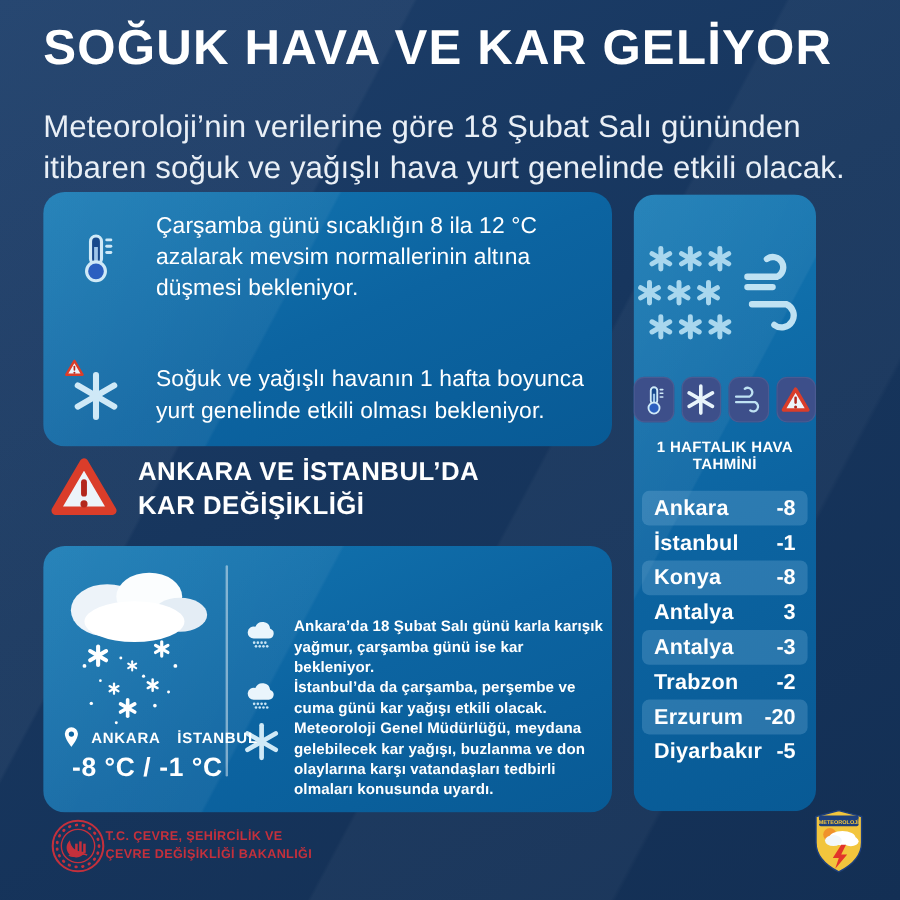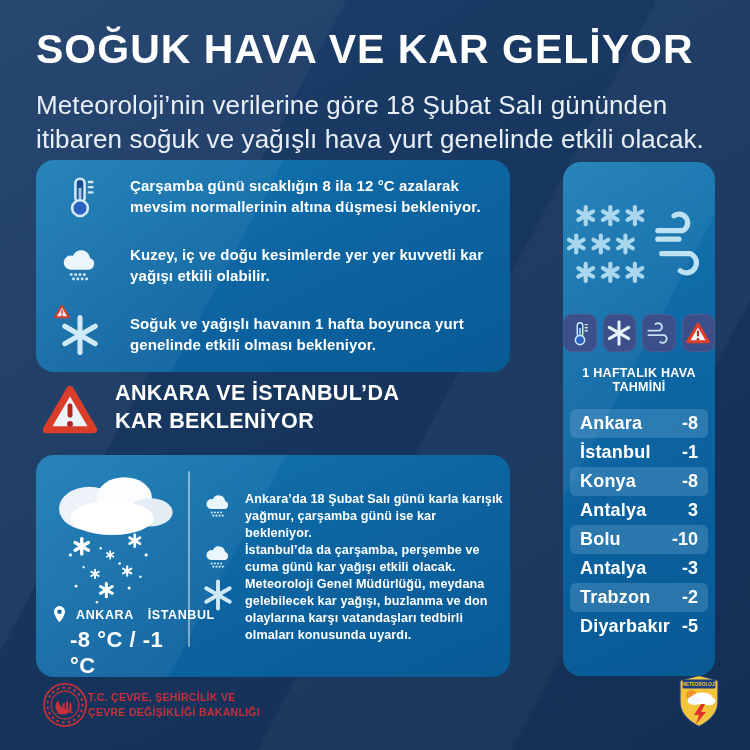--- a/index.html
+++ b/index.html
@@ -4,56 +4,56 @@
 <style>
   * { margin:0; padding:0; box-sizing:border-box; }
   html,body { background:#0d2343; }
   .page {
     position:relative; width:750px; height:750px; overflow:hidden;
     font-family:"Liberation Sans", sans-serif; color:#fff;
     background-image:
       linear-gradient(118deg, rgba(255,255,255,0.045) 0%, rgba(255,255,255,0.045) 30%, rgba(255,255,255,0) 30.3%, rgba(255,255,255,0) 57%, rgba(255,255,255,0.035) 57.3%, rgba(255,255,255,0.035) 79%, rgba(255,255,255,0) 79.4%),
       linear-gradient(150deg, #1d3f6b 0%, #17365e 45%, #132f54 100%);
   }
-  .title { position:absolute; left:36px; top:26px; font-size:41px; font-weight:800; letter-spacing:1px; }
+  .title { position:absolute; left:36px; top:16px; font-size:41px; font-weight:800; letter-spacing:1px; }
   .subtitle { position:absolute; left:36px; top:88px; font-size:26px; font-weight:400; line-height:1.32; color:#e9eff6; letter-spacing:0.1px; }
 
   .panel {
     position:absolute; border-radius:18px;
     background-image:
       linear-gradient(118deg, rgba(255,255,255,0.09) 0%, rgba(255,255,255,0.05) 42%, rgba(255,255,255,0) 42.5%),
       linear-gradient(155deg, #1378b3 0%, #0c64a1 52%, #085a95 100%);
   }
 
   
   .panel-top { left:36px; top:160px; width:474px; height:212px; padding:16px 12px 16px 16px; display:flex; flex-direction:column; justify-content:space-between; }
   .alert-row { display:flex; align-items:center; gap:22px; }
   .icon-cell { width:56px; min-width:56px; display:flex; justify-content:center; align-items:center; position:relative; }
-  .alert-text { font-size:15px; font-weight:700; line-height:1.38; letter-spacing:0.1px; padding-right:6px; }
+  .alert-text { font-size:19px; font-weight:400; line-height:1.38; letter-spacing:0.1px; padding-right:6px; }
   .mini-warn { position:absolute; top:-10px; left:2px; }
 
   
-  .heading { position:absolute; left:42px; top:380px; display:flex; align-items:flex-end; gap:17px; }
+  .heading { position:absolute; left:42px; top:380px; display:flex; align-items:flex-start; gap:17px; }
   .heading-text { font-size:21.5px; font-weight:800; line-height:1.28; letter-spacing:0.4px; }
 
   
   .panel-bottom { left:36px; top:455px; width:474px; height:222px; display:flex; }
   .pb-left { width:152px; min-width:152px; position:relative; }
   .cloud-illus { position:absolute; left:6px; top:10px; }
   .loc-row { position:absolute; left:16px; top:150px; display:flex; align-items:center; gap:9px; }
   .loc-labels { display:flex; gap:14px; font-size:12.5px; font-weight:800; letter-spacing:0.6px; }
-  .temp-row { position:absolute; left:34px; top:172px; font-size:22px; font-weight:800; letter-spacing:0.5px; }
+  .temp-row { position:absolute; left:24px; top:172px; font-size:22px; font-weight:800; letter-spacing:0.5px; }
   .pb-divider { width:2px; background:rgba(255,255,255,0.45); border-radius:2px; margin:16px 0 30px; }
-  .pb-right { flex:1; padding:13px 6px 10px 12px; display:flex; flex-direction:column; justify-content:center; }
+  .pb-right { flex:1; padding:13px 6px 10px 12px; display:flex; flex-direction:column; justify-content:flex-end; }
   .detail-row { display:flex; gap:11px; align-items:flex-start; }
   .detail-icon { width:32px; min-width:32px; display:flex; justify-content:center; padding-top:2px; }
   .detail-text { font-size:12.6px; font-weight:700; line-height:1.35; letter-spacing:0.1px; }
 
   
-  .right-panel { left:528px; top:162px; width:152px; height:514px; padding-top:20px;margin-left:35px; }
+  .right-panel { left:528px; top:162px; width:152px; height:514px; padding-top:20px; }
   .illus { height:124px; display:flex; align-items:center; justify-content:center; gap:0px; }
   .badges { display:flex; gap:6px; justify-content:center; margin-top:8px; }
   .badge { width:38px; height:38px; border-radius:9px; background:#3d4f8a; display:flex; align-items:center; justify-content:center; box-shadow:inset 0 0 0 1px rgba(255,255,255,0.07); }
   .weekly-label { text-align:center; font-size:12.5px; font-weight:800; letter-spacing:0.3px; margin-top:14px; }
   .city-list { margin-top:15px; }
   .city-row { height:29px; margin:0 7px; padding:0 10px; border-radius:6px; display:flex; align-items:center; justify-content:space-between; }
   .city-row:nth-child(odd) { background:rgba(158,205,238,0.22); }
   .city-name { font-size:18px; font-weight:700; letter-spacing:0.2px; }
   .city-temp { font-size:18px; font-weight:700; }
 
@@ -123,28 +123,20 @@
     <div class="alert-row">
       <span class="icon-cell">
         <svg width="34" height="42" viewBox="0 0 26 32">
             <use href="#thermo"></use>
           </svg>
       </span>
       <span class="alert-text">Çarşamba günü sıcaklığın 8 ila 12 °C azalarak mevsim normallerinin altına düşmesi bekleniyor.</span>
     </div>
     <div class="alert-row">
       <span class="icon-cell">
-        <svg width="46" height="38" viewBox="0 0 30 26">
-            <use href="#snowcloud"></use>
-          </svg>
-      </span>
-      <span class="alert-text">Kuzey, iç ve doğu kesimlerde yer yer kuvvetli kar yağışı etkili olabilir.</span>
-    </div>
-    <div class="alert-row">
-      <span class="icon-cell">
         <span class="mini-warn">
           <svg width="16" height="15" viewBox="0 0 64 58">
               <use href="#warntri"></use>
             </svg>
         </span>
         <svg width="42" height="42" viewBox="-21 -21 42 42">
             <use href="#flk" transform="scale(1.95)" stroke="#cfe9f7" stroke-width="2.6"></use>
           </svg>
       </span>
       <span class="alert-text">Soğuk ve yağışlı havanın 1 hafta boyunca yurt genelinde etkili olması bekleniyor.</span>
@@ -152,21 +144,21 @@
   </section>
 
   <div class="heading">
     <span>
       <svg width="56" height="51" viewBox="0 0 64 58">
           <use href="#warntri"></use>
         </svg>
     </span>
     <div class="heading-text">
       <span>ANKARA VE İSTANBUL’DA</span><br>
-      <span>KAR BEKLENİYOR</span>
+      <span>KAR DEĞİŞİKLİĞİ</span>
     </div>
   </div>
 
   <section class="panel panel-bottom">
     <div class="pb-left">
       <span class="cloud-illus">
         <svg width="142" height="142" viewBox="0 0 150 150">
           <ellipse cx="50" cy="46" rx="32" ry="23" fill="#edf3f9"></ellipse>
           <ellipse cx="87" cy="34" rx="29" ry="21" fill="#fbfdfe"></ellipse>
           <ellipse cx="114" cy="50" rx="24" ry="15" fill="#e4edf5"></ellipse>
@@ -294,30 +286,30 @@
         </div>
       <div class="city-row">
           <span class="city-name">Konya</span>
           <span class="city-temp">-8</span>
         </div>
       <div class="city-row">
           <span class="city-name">Antalya</span>
           <span class="city-temp">3</span>
         </div>
       <div class="city-row">
-          <span class="city-name">Bolu</span>
-          <span class="city-temp">-10</span>
-        </div>
-      <div class="city-row">
           <span class="city-name">Antalya</span>
           <span class="city-temp">-3</span>
         </div>
       <div class="city-row">
           <span class="city-name">Trabzon</span>
           <span class="city-temp">-2</span>
+        </div>
+      <div class="city-row">
+          <span class="city-name">Erzurum</span>
+          <span class="city-temp">-20</span>
         </div>
       <div class="city-row">
           <span class="city-name">Diyarbakır</span>
           <span class="city-temp">-5</span>
         </div>
     </div>
   </section>
 
   <div class="footer-ministry">
     <span>

